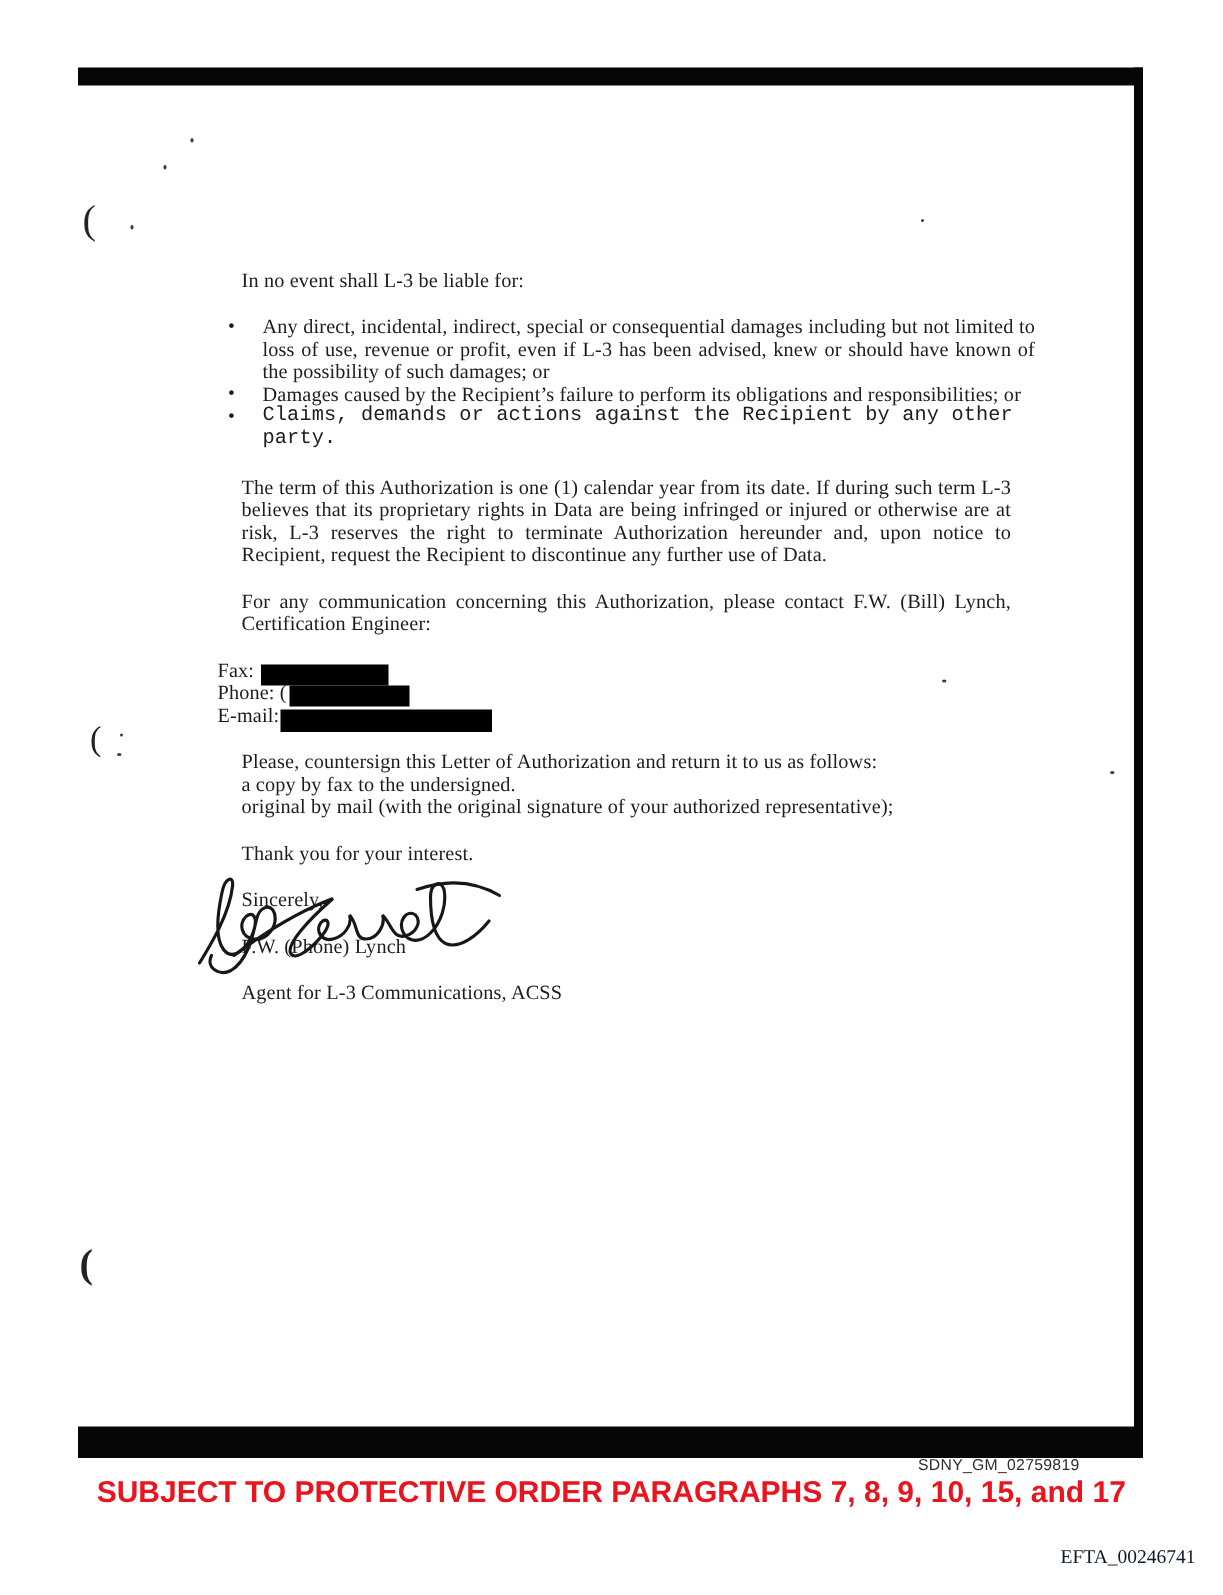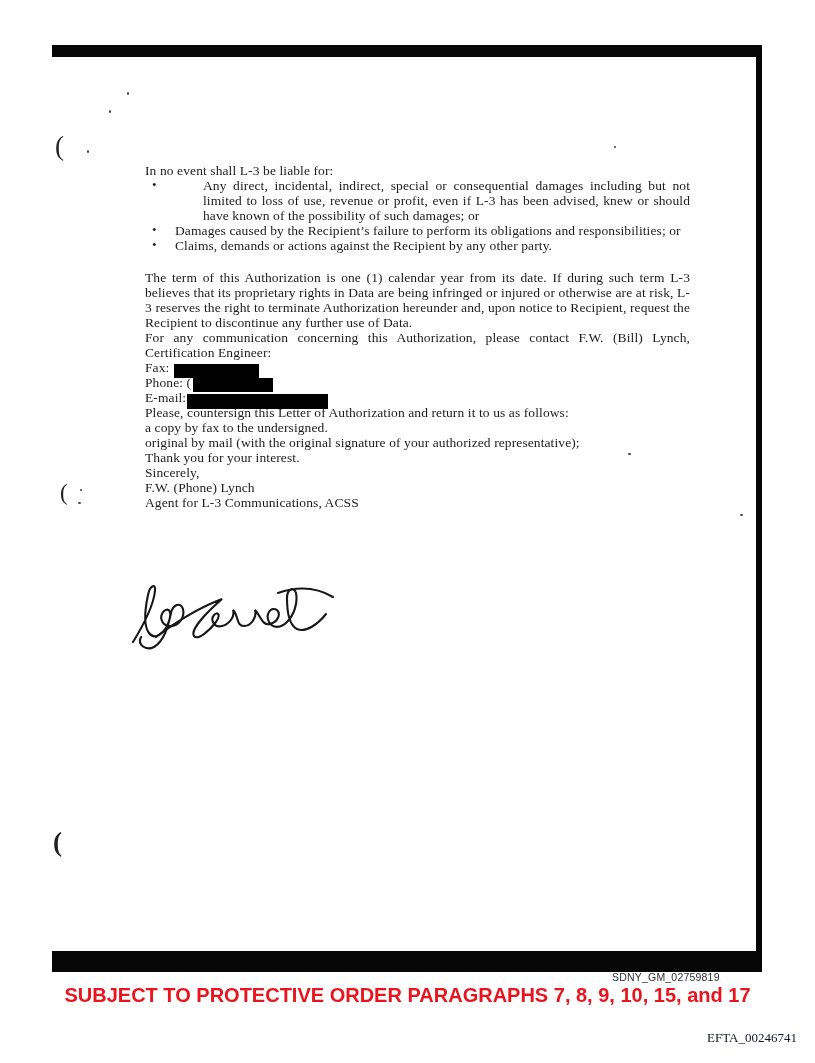--- a/index.html
+++ b/index.html
@@ -14,21 +14,21 @@
 
   
   .artifact { position:absolute; color:#222; font-family:"Liberation Serif", serif; }
   .speck { position:absolute; background:#3a3a3a; border-radius:50%; }
 
   
   .doc {
     position:absolute; left:145px; top:163px; width:545px;
     font-size:13.5px; line-height:15px; letter-spacing:0.1px;
   }
-  .doc p { margin:0; }
+  .doc p { margin:16px; }
   .intro { margin-bottom:17px; }
   .bullets { margin-bottom:17px; }
   .bullet { position:relative; padding-left:30px; }
   .bullet .dot { position:absolute; left:7px; top:-1px; font-size:13px; }
   .just { text-align:justify; }
   .para-term { margin-bottom:16px; }
   .para-termination { margin-bottom:15px; }
   .force-just { display:block; text-align:justify; text-align-last:justify; }
   .contact-line { height:15px; white-space:nowrap; }
   .redact { display:inline-block; background:#000; vertical-align:middle; position:relative; }
@@ -78,29 +78,29 @@
   <div class="speck" style="left:628px; top:453px; width:3px; height:2px;"></div>
   <div class="speck" style="left:740px; top:514px; width:3px; height:2px;"></div>
 
   <div class="doc">
 
     <p class="intro">In no event shall L-3 be liable for:</p>
 
     <div class="bullets">
       <div class="bullet">
         <span class="dot">•</span>
-        <span class="just" style="display:block;margin-left:28px;">Any direct, incidental, indirect, special or consequential damages including but not limited to loss of use, revenue or profit, even if L-3 has been advised, knew or should have known of the possibility of such damages; or</span>
+        <span class="just" style="display:block;">Any direct, incidental, indirect, special or consequential damages including but not limited to loss of use, revenue or profit, even if L-3 has been advised, knew or should have known of the possibility of such damages; or</span>
       </div>
       <div class="bullet">
         <span class="dot">•</span>
         <span style="display:block;">Damages caused by the Recipient’s failure to perform its obligations and responsibilities; or</span>
       </div>
       <div class="bullet">
         <span class="dot">•</span>
-        <span style="display:block;">Claims, demands or actions against the Recipient by any other party.</span>
+        <span style="display:block;font-family:Liberation Mono, monospace;">Claims, demands or actions against the Recipient by any other party.</span>
       </div>
     </div>
 
     <p class="just para-term">The term of this Authorization is one (1) calendar year from its date. If during such term L-3 believes that its proprietary rights in Data are being infringed or injured or otherwise are at risk, L-3 reserves the right to terminate Authorization hereunder and, upon notice to Recipient, request the Recipient to discontinue any further use of Data.</p>
 
 
     <p>
       <span class="force-just">For any communication concerning this Authorization, please contact F.W. (Bill) Lynch,</span>
       <span>Certification Engineer:</span>
     </p>

